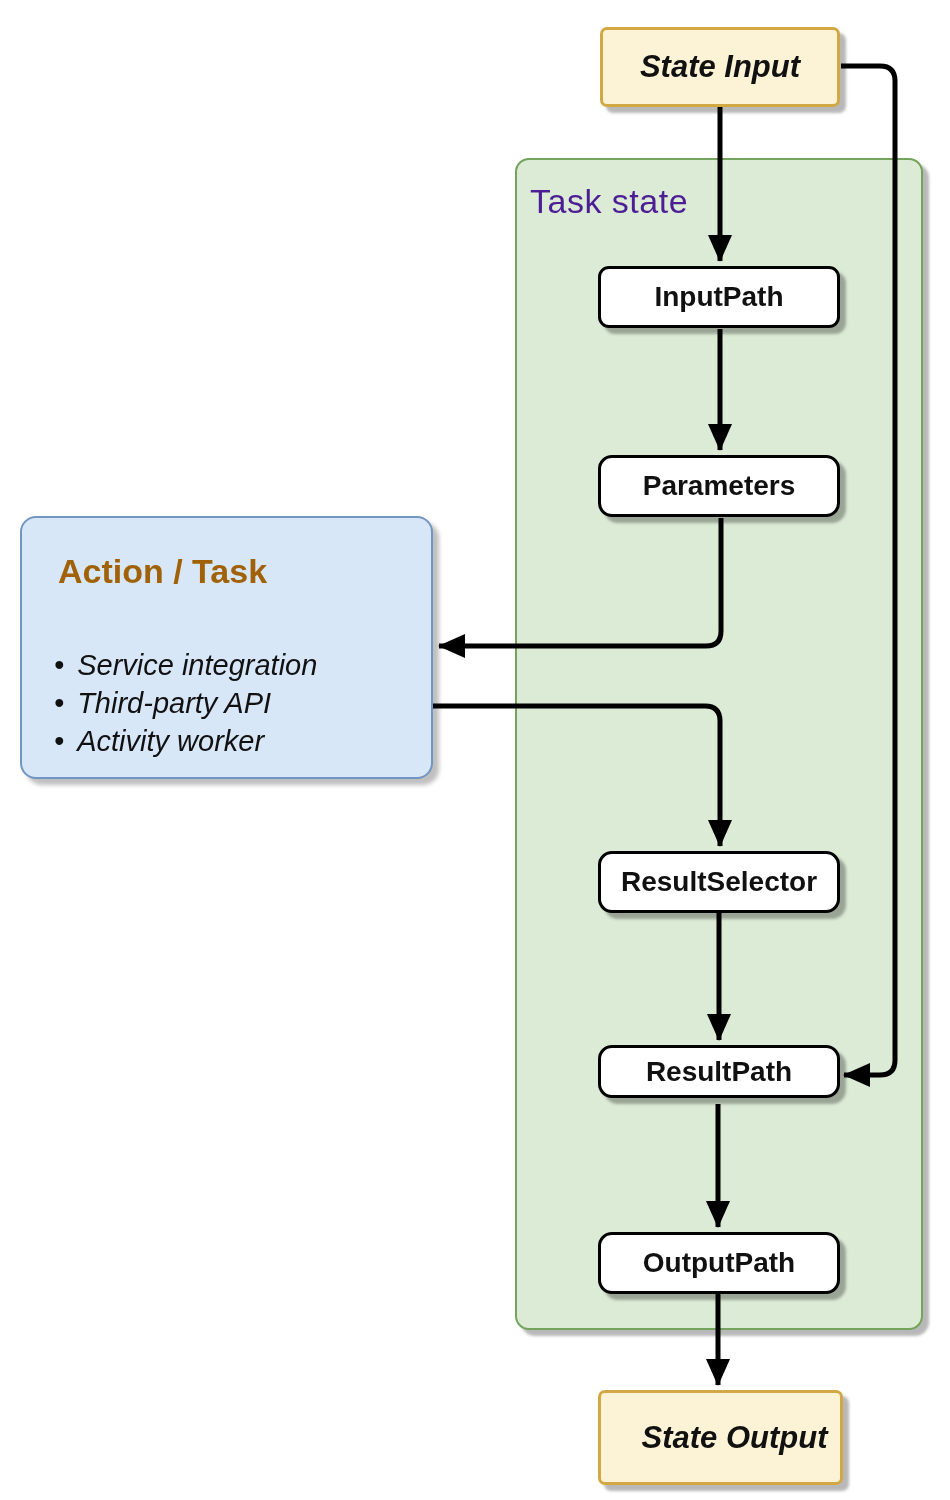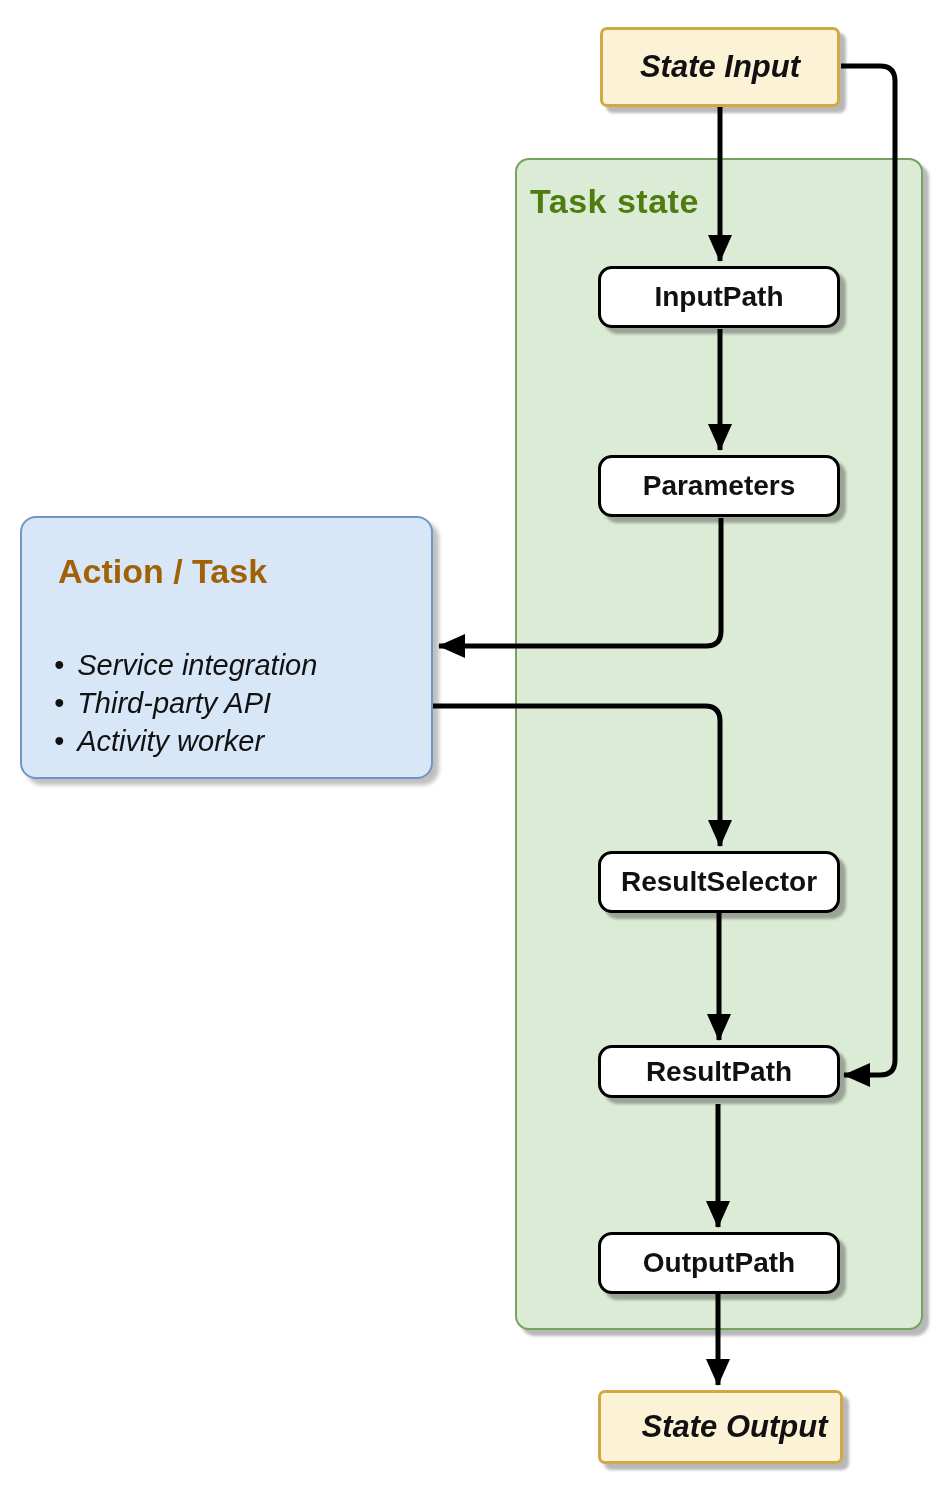--- a/index.html
+++ b/index.html
@@ -17,49 +17,49 @@
     left: 515px; top: 158px; width: 408px; height: 1172px;
     background: var(--panel-fill, #DCEBD6);
     border: 2px solid var(--panel-border, #74A45C);
     border-radius: 14px;
     box-shadow: 6px 6px 3px rgba(0,0,0,0.28);
     box-sizing: border-box;
   }
   .panel-label {
     position: absolute;
     left: 530px; top: 182px;
-    font-size: 34px; font-weight: bold; color: #4d7c0f;
+    font-size: 34px; font-weight: normal; color: #4c1d95;
     letter-spacing: 0.5px;
   }
 
   .terminal {
     position: absolute;
     background: var(--terminal-fill, #FCF3D7);
     border: 3px solid var(--terminal-border, #D2A845);
     border-radius: 7px;
     box-shadow: 6px 6px 3px rgba(0,0,0,0.28);
     box-sizing: border-box;
     display: flex; align-items: center; justify-content: center;
     font-size: 31px; font-weight: bold; font-style: italic; color: #111;
   }
   .terminal.input  { left: 600px; top: 27px;  width: 240px; height: 80px; }
-  .terminal.output { left: 598px; top: 1390px; width: 245px; height: 74px; padding-left: 28px; }
+  .terminal.output { left: 598px; top: 1390px; width: 245px; height: 95px; padding-left: 28px; }
 
   .step {
     position: absolute;
     left: 598px; width: 242px; height: 62px;
     background: var(--process-fill, #ffffff);
     border: 3px solid var(--process-border, #000000);
     border-radius: 14px;
     box-shadow: 6px 6px 3px rgba(0,0,0,0.30);
     box-sizing: border-box;
     display: flex; align-items: center; justify-content: center;
     font-size: 28px; font-weight: bold; color: #111;
   }
-  .step.inputpath      { top: 266px; }
+  .step.inputpath      { top: 266px; border-radius: 11px; }
   .step.parameters     { top: 455px; }
   .step.resultselector { top: 851px; }
   .step.resultpath     { top: 1045px; height: 53px; }
   .step.outputpath     { top: 1232px; }
 
   .action {
     position: absolute;
     left: 20px; top: 516px; width: 413px; height: 263px;
     background: var(--action-fill, #D8E7F8);
     border: 2.5px solid var(--action-border, #7296C4);

